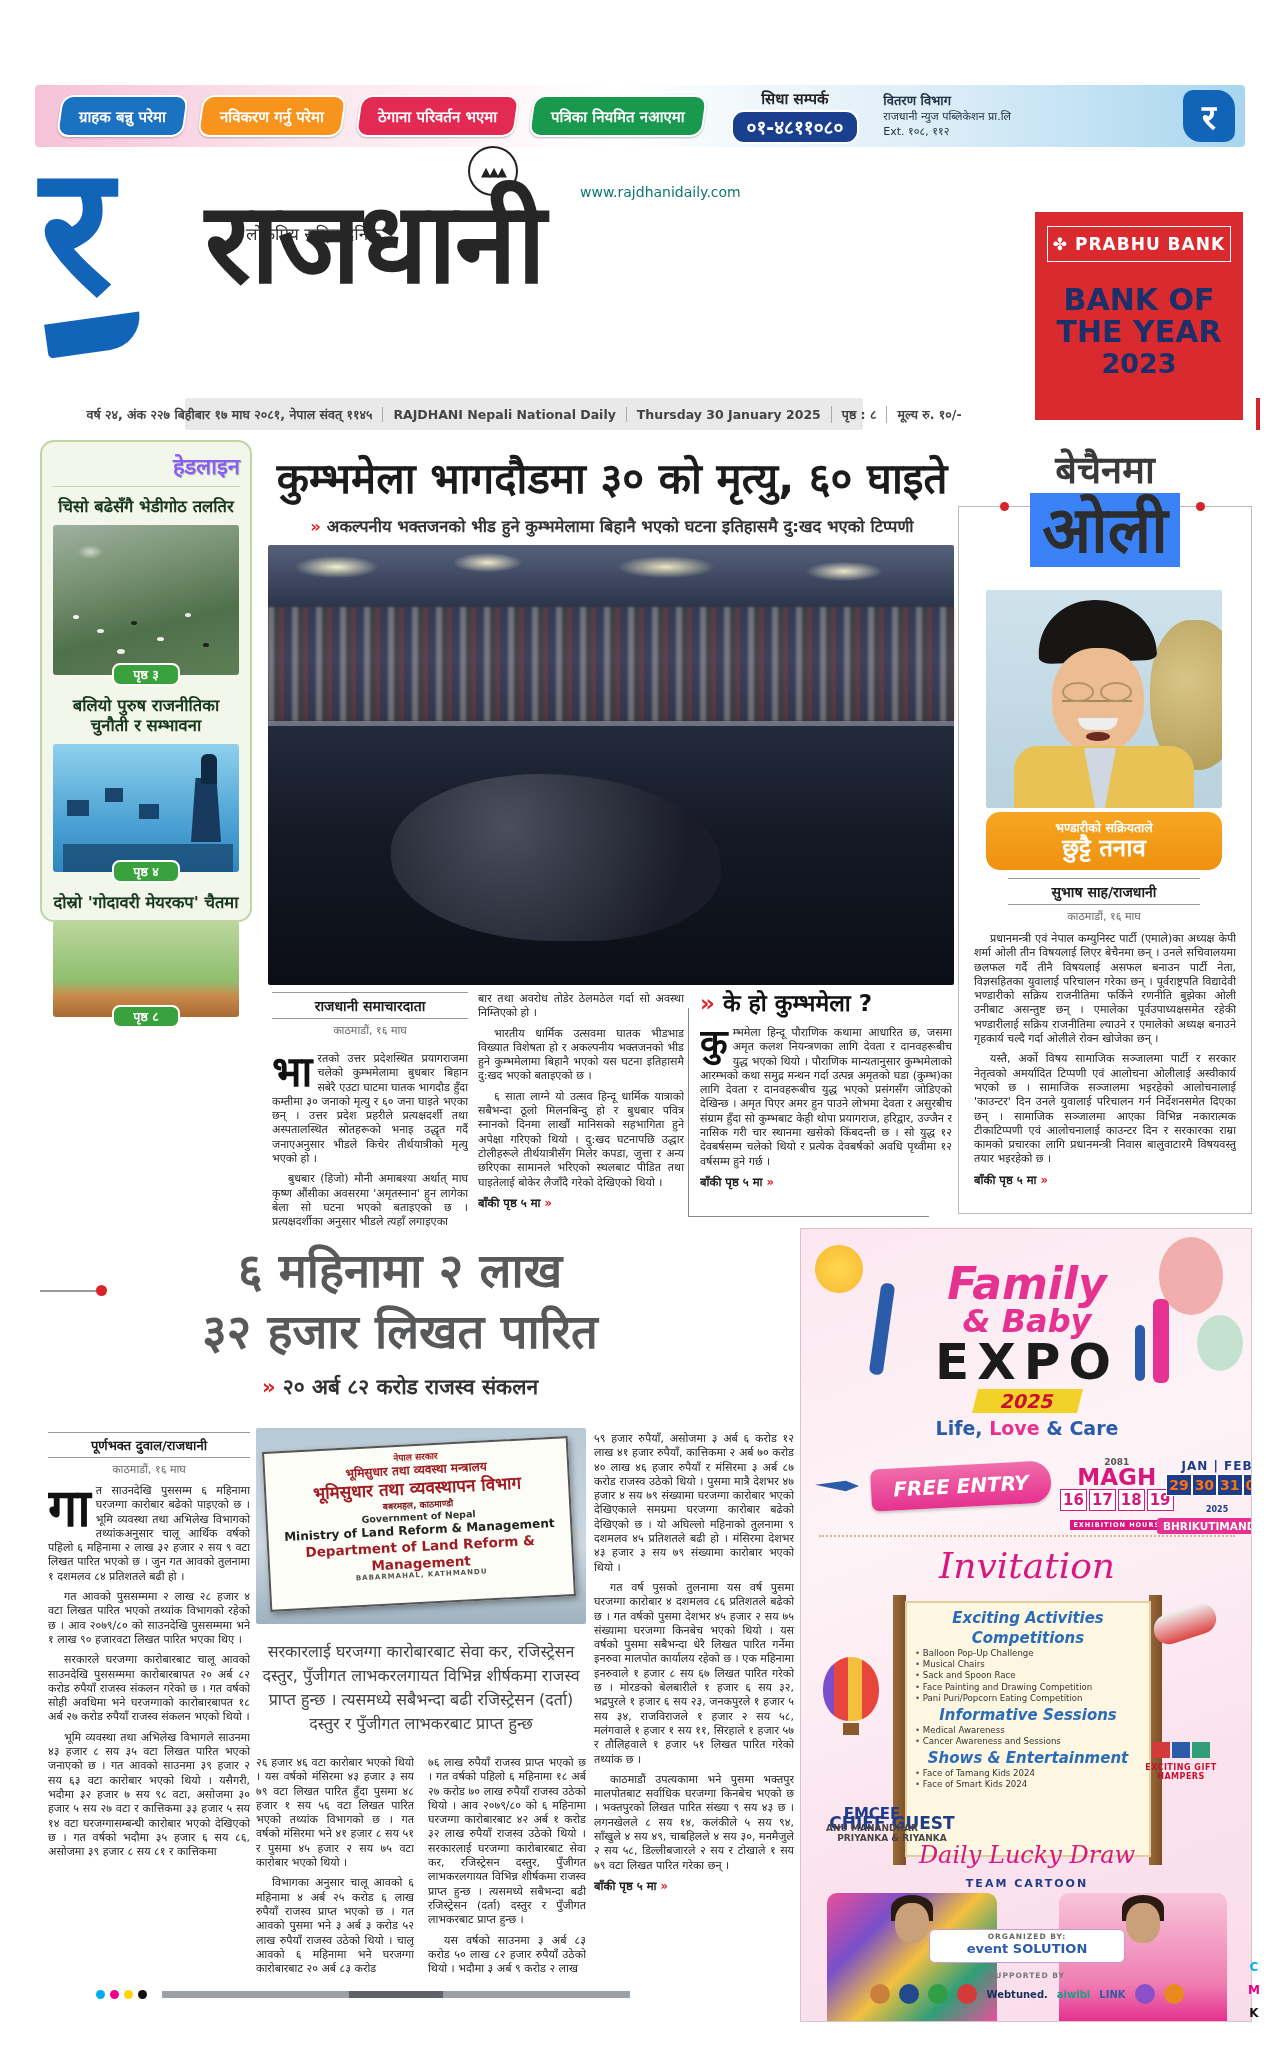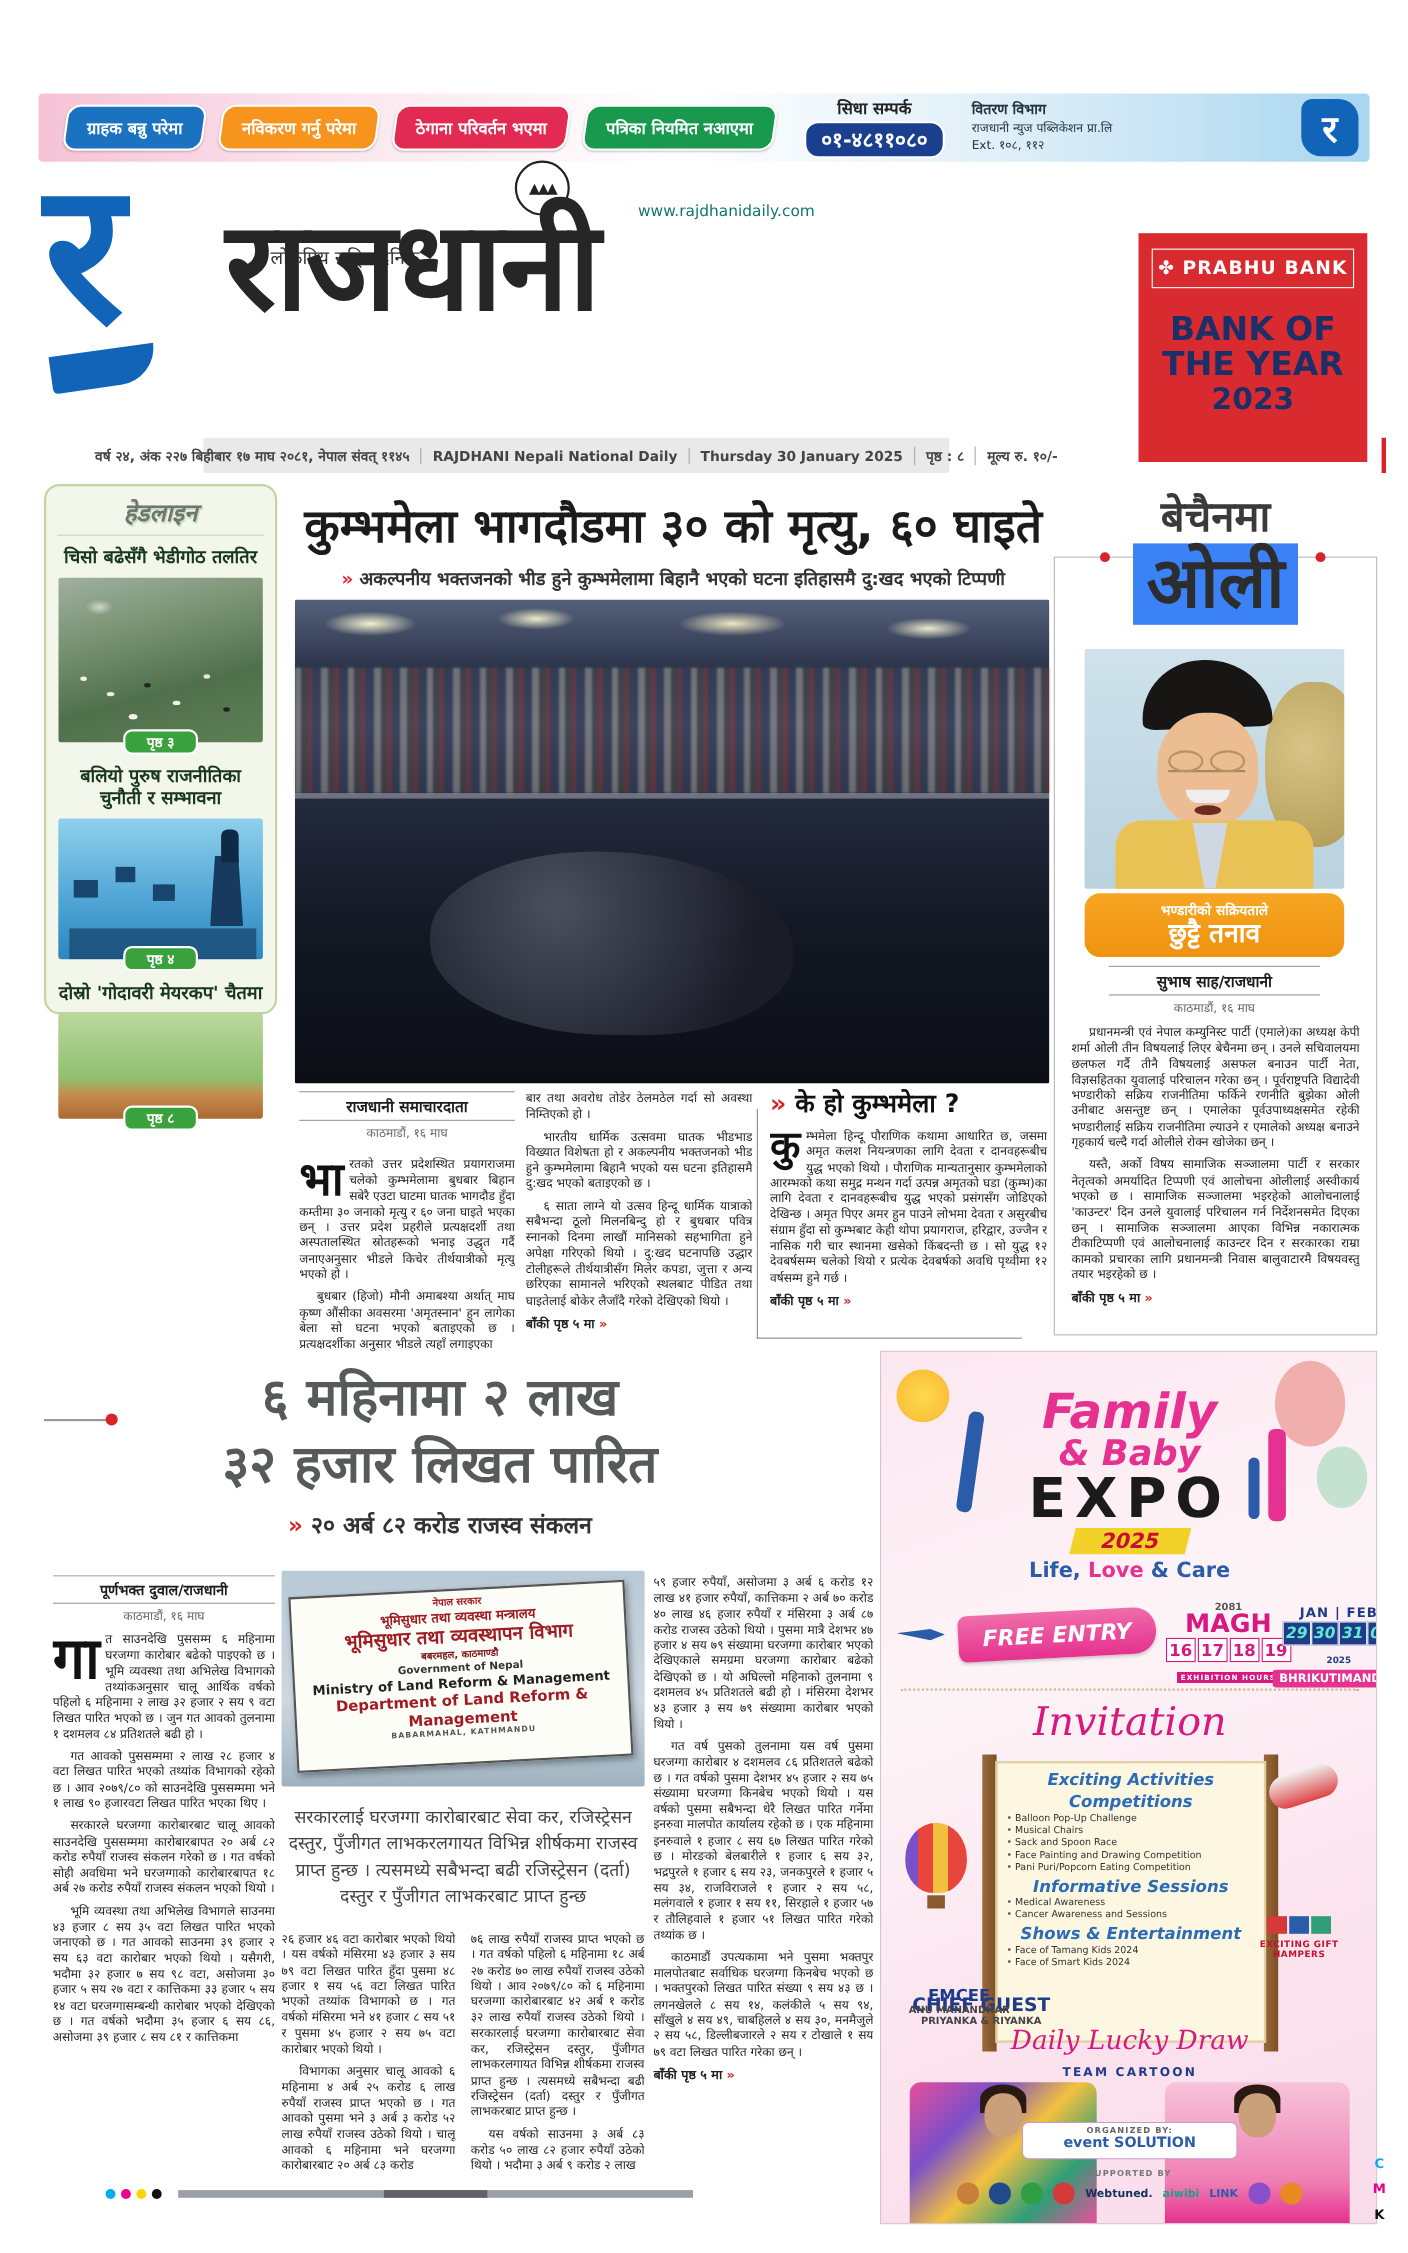--- a/index.html
+++ b/index.html
@@ -47,22 +47,22 @@
   
   .bank{left:1035px;top:212px;width:208px;height:208px;background:#d92b2f;box-sizing:border-box;padding:14px 12px;}
   .bank .brand{border:1.5px solid #fff;padding:7px 4px;text-align:center;color:#fff;font-weight:bold;
     font-size:17px;letter-spacing:1px;}
   .bank .l{color:#1c2f69;font-weight:800;text-align:center;line-height:1.08;}
   .bank .l1{margin-top:22px;font-size:30px;} .bank .l2{font-size:30px;} .bank .l3{font-size:27px;font-weight:700;}
 
   
   .sidebar{left:40px;top:440px;width:212px;height:482px;border:2px solid #c3d4a4;border-radius:14px;
     background:#f3f6ea;box-sizing:border-box;padding:8px 10px;}
-  .sb-head{text-align:center;font-size:22px;font-weight:800;color:#737373;
-    text-shadow:1px 1px 0 #bfe3b4;padding-bottom:6px;border-bottom:1.5px solid #c9d8ae;font-style:italic;}
+  .sb-head{text-align:right;font-size:22px;font-weight:800;color:#8b5cf6;
+    text-shadow:1px 1px 0 #bfe3b4;padding-bottom:6px;border-bottom:1.5px solid #c9d8ae;}
   .sb-title{margin-top:10px;text-align:center;font-size:16.5px;font-weight:800;color:#17381c;line-height:1.25;}
   .sb-photo{position:relative;margin:7px auto 0;width:186px;height:150px;border-radius:3px;overflow:hidden;}
   .sb-page{position:relative;margin:-12px auto 0;width:64px;text-align:center;background:#3aa23d;color:#fff;
     font-size:12.5px;font-weight:bold;border-radius:8px;border:2px solid #fff;padding:1px 0;}
   .ph1{background:radial-gradient(18px 10px at 20% 18%,#cfd6cc,transparent 70%),
        linear-gradient(165deg,#9fb0a0 0%,#76906f 35%,#50704c 65%,#5d7f55 100%);}
   .ph3{background:linear-gradient(180deg,#bcd79d 0%,#8fbf6f 62%,#c98a4b 78%,#a96a33 100%);}
   .ph2{background:linear-gradient(180deg,#8fd0ec 0%,#4da3d4 60%,#2f86bd 100%);}
   .dot{position:absolute;border-radius:50%;}
   .pod{position:absolute;right:18px;top:34px;width:30px;height:64px;background:#173a5e;
@@ -177,21 +177,21 @@
     box-shadow:0 2px 3px rgba(0,0,0,.2);}
   .d-nep{position:absolute;left:258px;top:0px;text-align:center;color:#d6187f;}
   .d-nep .yy{font-size:9px;font-weight:bold;color:#555;}
   .d-nep .mm{font-size:23px;font-weight:800;line-height:.9;}
   .daybox{display:inline-block;min-width:18px;padding:1px 2px;margin:1px;border:1.5px solid #d6187f;
     background:#fff;color:#d6187f;font-weight:800;font-size:15px;}
   .d-hours{font-size:6.5px;background:#d6187f;color:#fff;padding:1px 3px;font-weight:bold;letter-spacing:1px;}
   .d-en{position:absolute;left:356px;top:2px;text-align:center;color:#1f3c88;}
   .d-en .mm{font-size:12px;font-weight:800;letter-spacing:1px;}
   .daybox2{display:inline-block;min-width:18px;padding:2px 2px;margin:1px 0;background:#1f3c88;border:1.5px solid #fff;
-    color:#5eead4;font-weight:800;font-size:14px;font-style:italic;}
+    color:#f97316;font-weight:800;font-size:14px;}
   .d-venue{margin-top:2px;background:#e5318f;color:#fff;font-weight:bold;font-size:10.5px;padding:2px 6px;border-radius:3px;}
   .ex-div{left:18px;top:306px;width:416px;border-top:2px dotted #c96;opacity:.7;}
   .ex-inv{left:0;top:316px;width:452px;text-align:center;font-size:36px;color:#d6187f;font-style:italic;
     font-family:"DejaVu Serif","Liberation Serif",serif;}
   .board{left:104px;top:372px;width:246px;height:256px;background:#fdf6e0;border:2px solid #e0cfa0;
     box-sizing:border-box;padding:4px 8px;}
   .post{position:absolute;top:366px;width:13px;height:270px;background:linear-gradient(90deg,#9a6a3a,#7c4f26);}
   .bh{color:#2b6cb8;font-weight:800;font-size:15px;text-align:center;font-style:italic;margin:2px 0 1px;}
   .bi{font-size:8.6px;color:#333;line-height:1.3;}
   .bi div:before{content:"• ";color:#555;}

